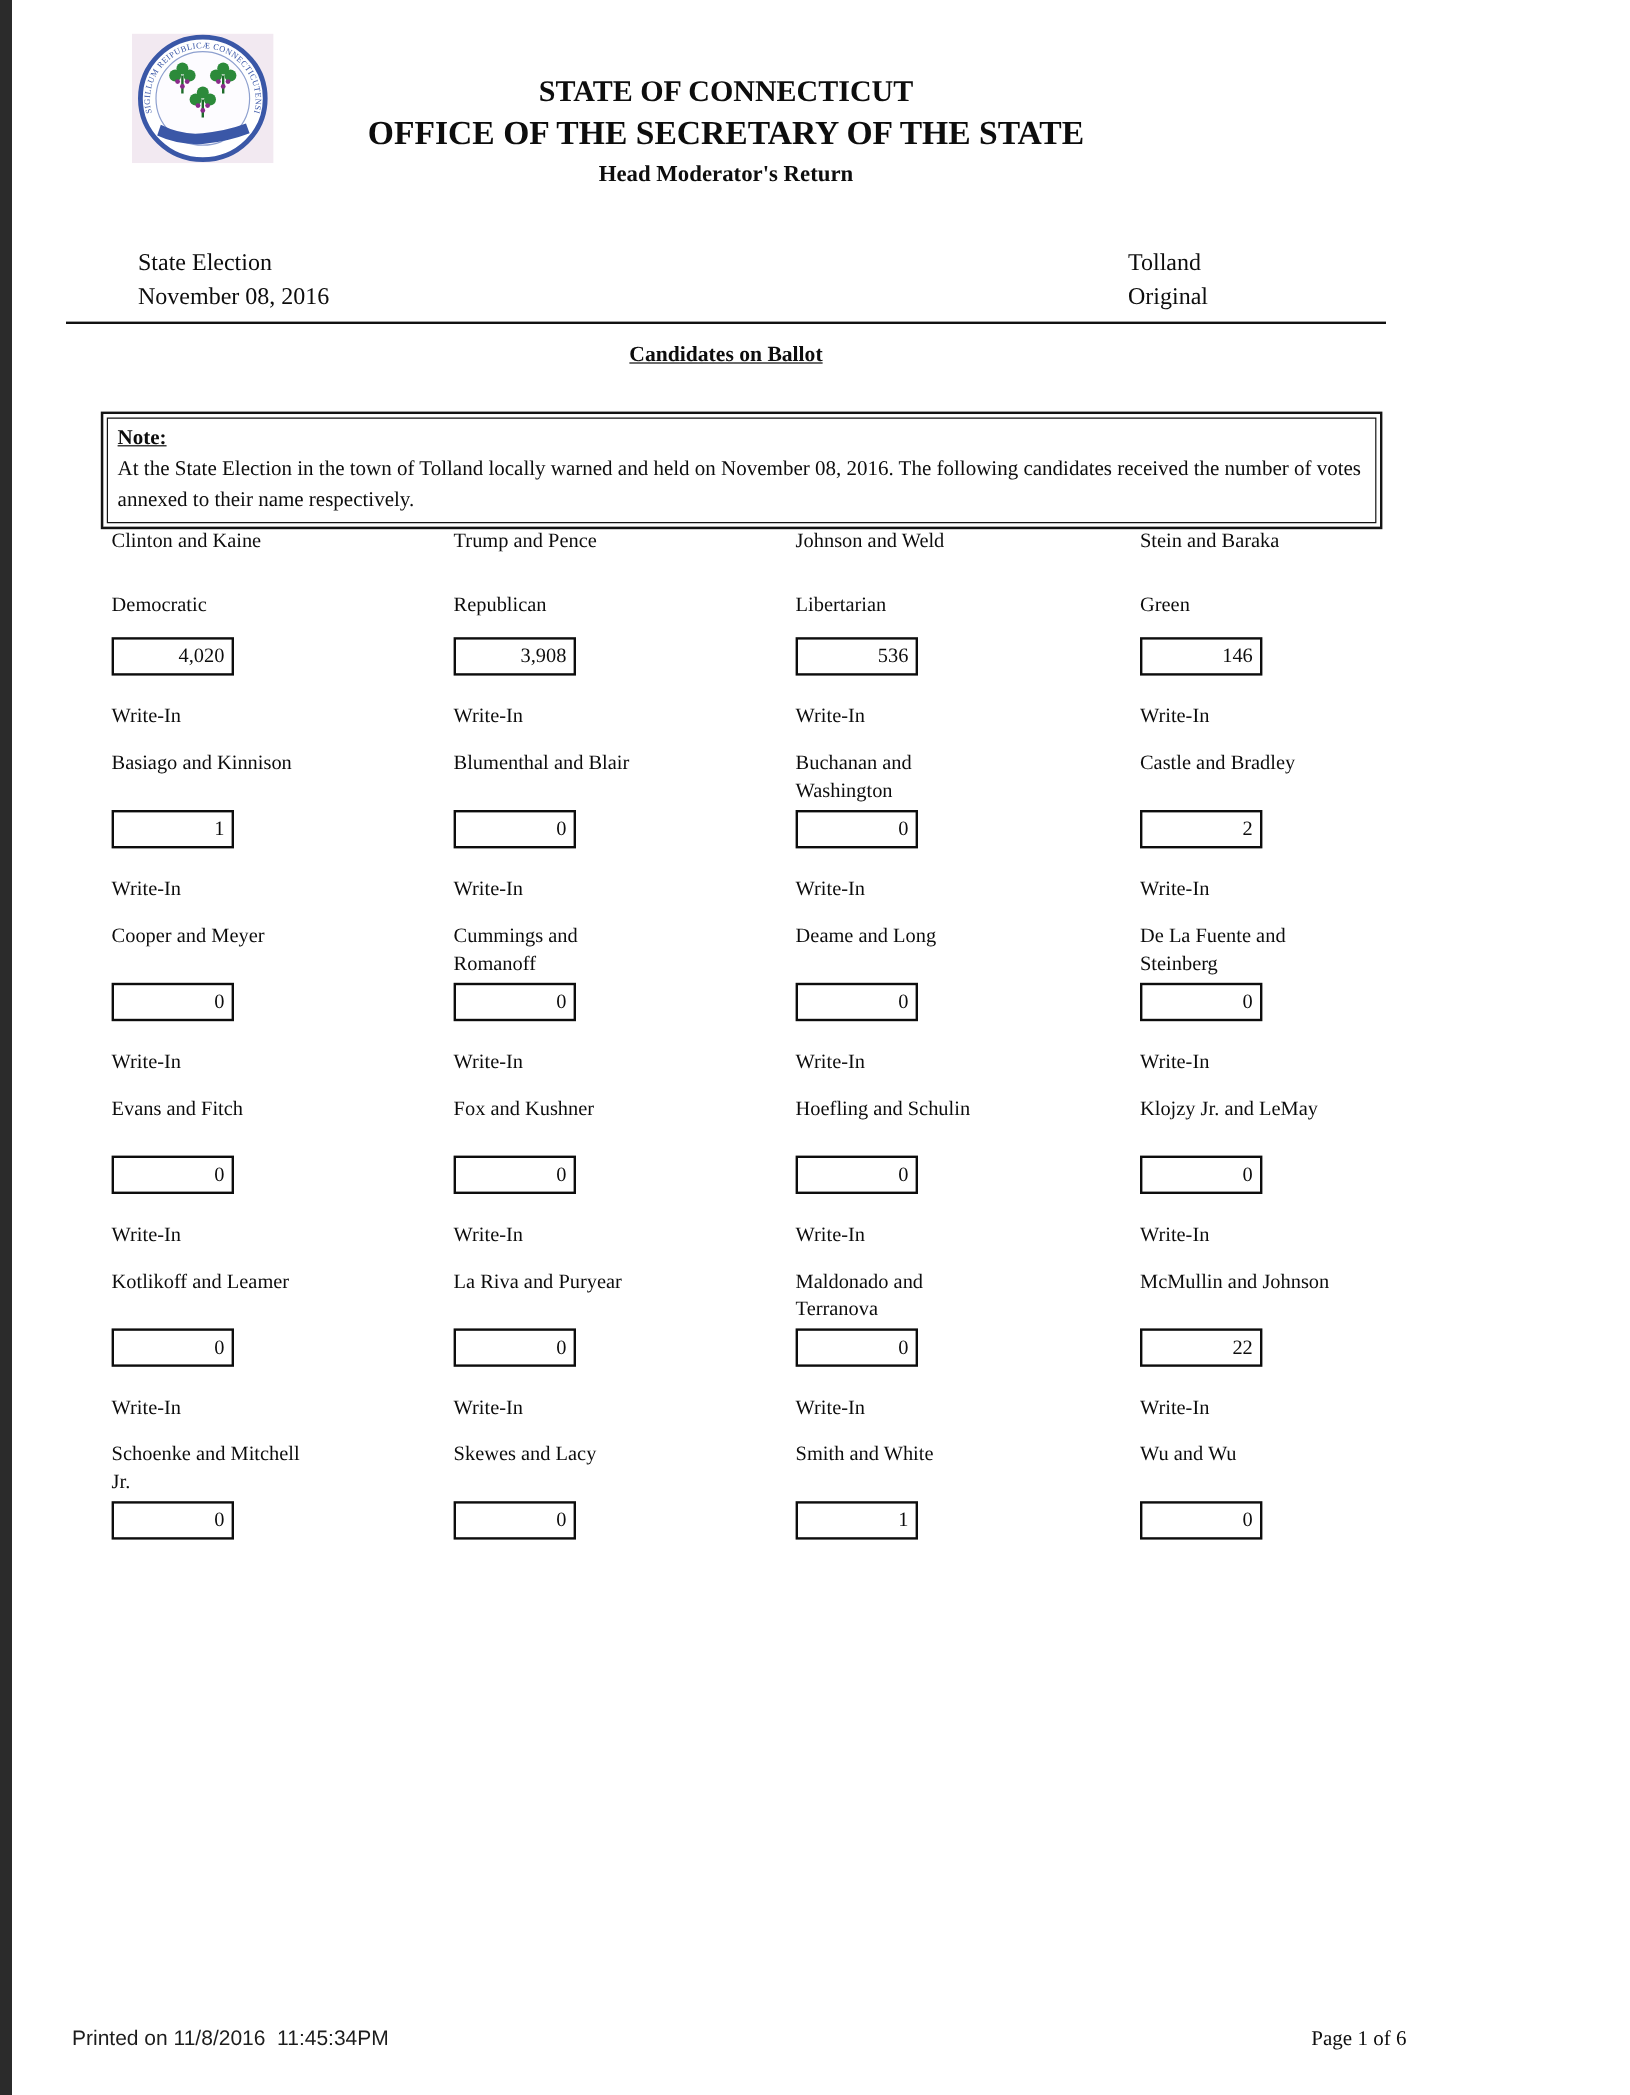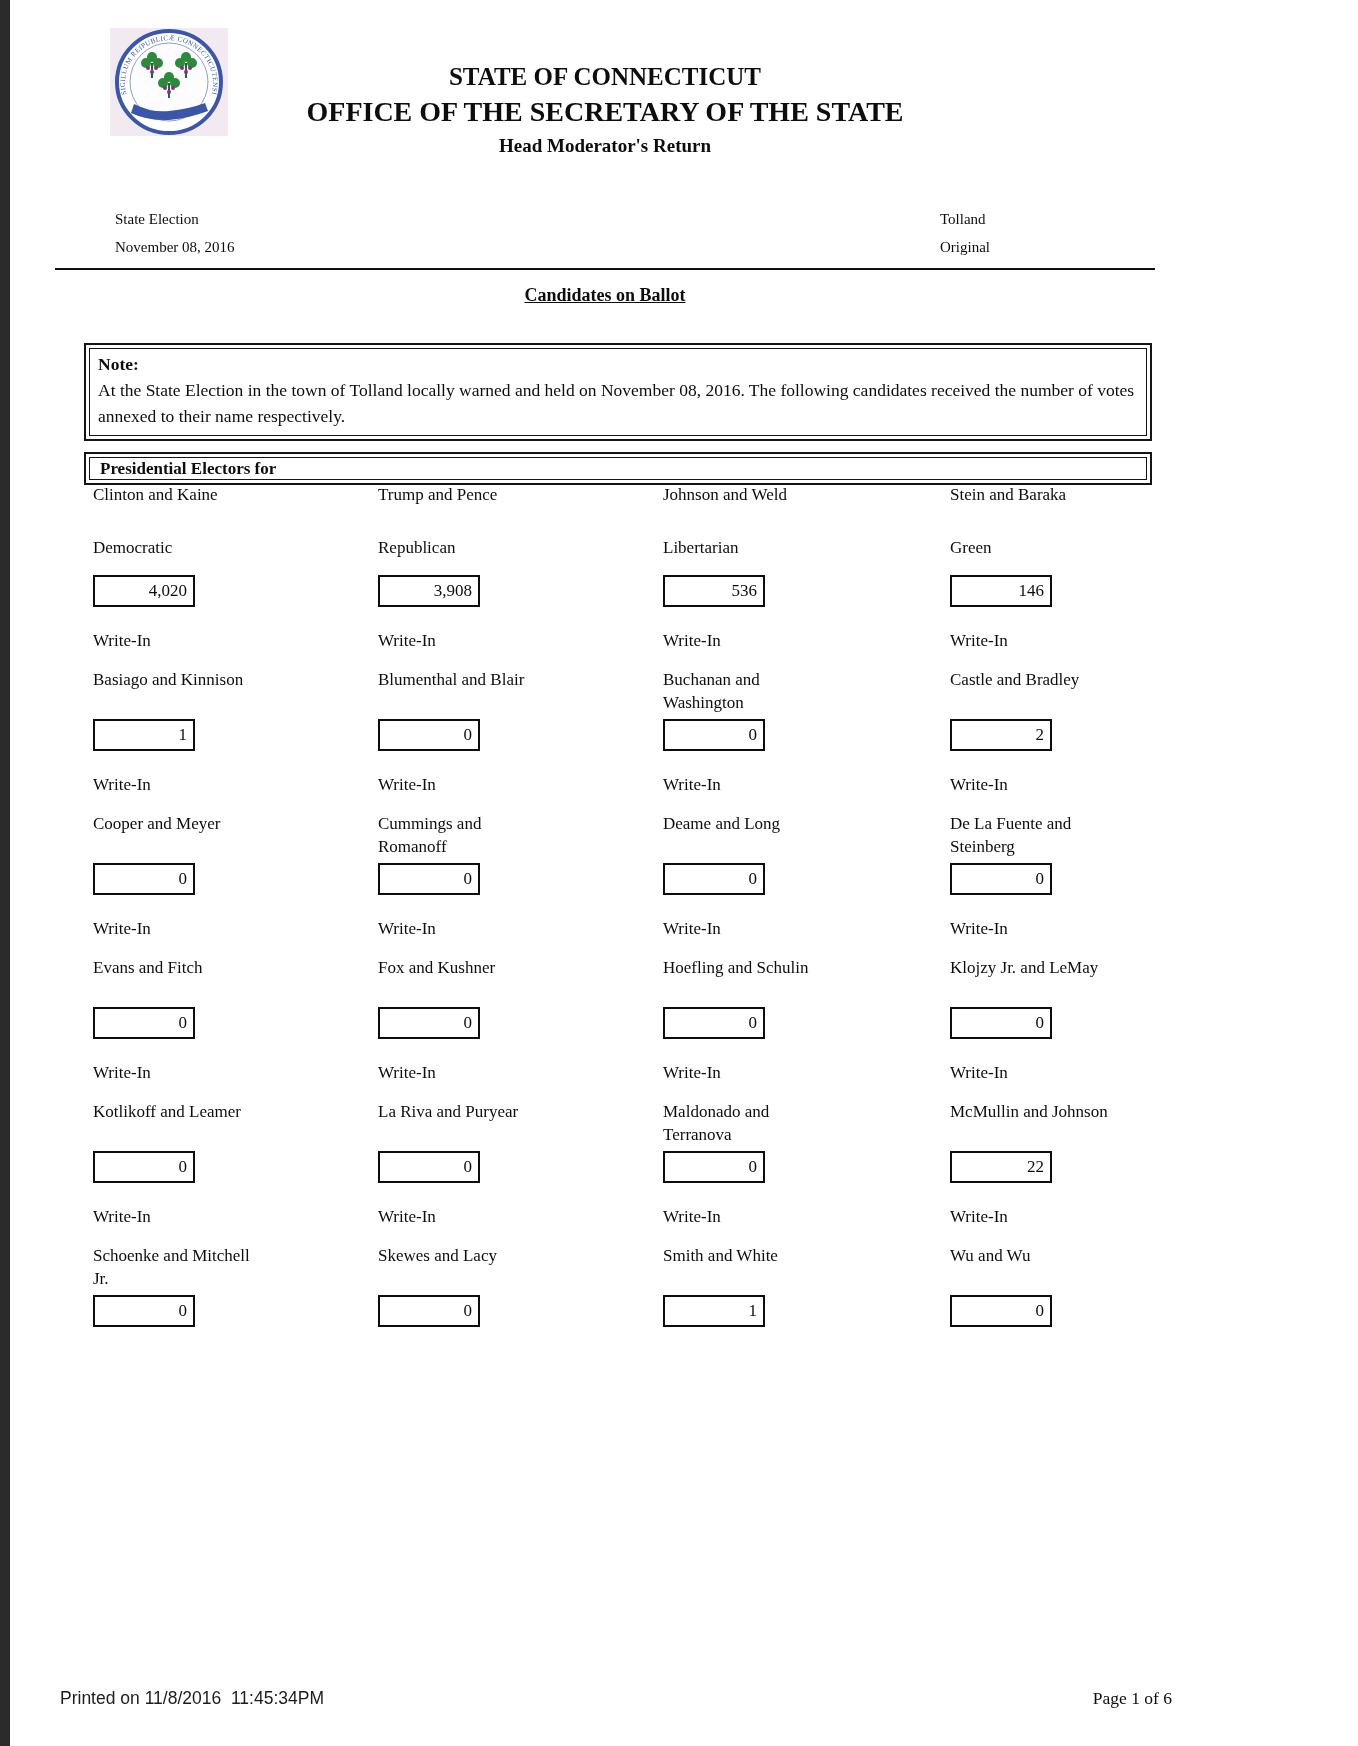--- a/index.html
+++ b/index.html
@@ -9,35 +9,35 @@
   .content{position:absolute;left:55px;top:0;width:1100px;}
 
   
   .seal{position:absolute;left:55px;top:28px;width:118px;height:108px;}
   .titles{padding-top:64px;text-align:center;line-height:1;}
   .t1{font-size:25px;font-weight:bold;margin:0;}
   .t2{font-size:28px;font-weight:bold;margin:9px 0 0 0;}
   .t3{font-size:19px;font-weight:bold;margin:10px 0 0 0;}
 
   
-  .meta-row{display:flex;margin-top:50px;font-size:15px;}
+  .meta-row{display:flex;margin-top:50px;font-size:20px;}
   .meta-left{margin-left:60px;line-height:28px;}
   .meta-right{margin-left:auto;width:215px;line-height:28px;}
   .rule{border:none;border-top:2px solid #111;margin:7px 0 0 0;}
 
   .section-heading{margin-top:15px;text-align:center;font-size:18px;font-weight:bold;
                    text-decoration:underline;}
 
   
   .dbox{margin-left:29px;width:1068px;box-sizing:border-box;
         border:2px solid #141414;
         box-shadow:inset 0 0 0 3px #ffffff, inset 0 0 0 4px #141414;
         background:#fff;}
   .note-box{margin-top:37px;padding:6px 12px 10px 12px;font-size:17.5px;line-height:26px;}
-  .note-label{font-weight:bold;}
+  .note-label{font-weight:bold;text-decoration:underline;}
   .note-text{margin:0;}
   .office-box{margin-top:11px;height:33px;display:flex;align-items:center;
               padding-left:14px;font-size:17px;font-weight:bold;}
 
   
   .grid{display:grid;grid-template-columns:285px 285px 287px 1fr;padding-left:38px;
         font-size:17px;}
   .row-party{margin-top:20px;margin-bottom:17px;}
   .row-cand{margin-bottom:33px;}
   .row-wi{margin-top:24px;margin-bottom:17px;}
@@ -121,23 +121,20 @@
     </div>
     <hr class="rule">
 
     <div class="section-heading">Candidates on Ballot</div>
 
     <div class="dbox note-box">
       <div class="note-label">Note:</div>
       <p class="note-text">At the State Election in the town of Tolland locally warned and held on November 08, 2016. The following candidates received the number of votes annexed to their name respectively.</p>
     </div>
 
-    <div class="dbox office-box">
-      <span>Presidential Electors for</span>
-    </div>
 
     <div class="grid row-cand">
       <div>Clinton and Kaine</div>
       <div>Trump and Pence</div>
       <div>Johnson and Weld</div>
       <div>Stein and Baraka</div>
     </div>
 
     <div class="grid row-party">
       <div>Democratic</div>

